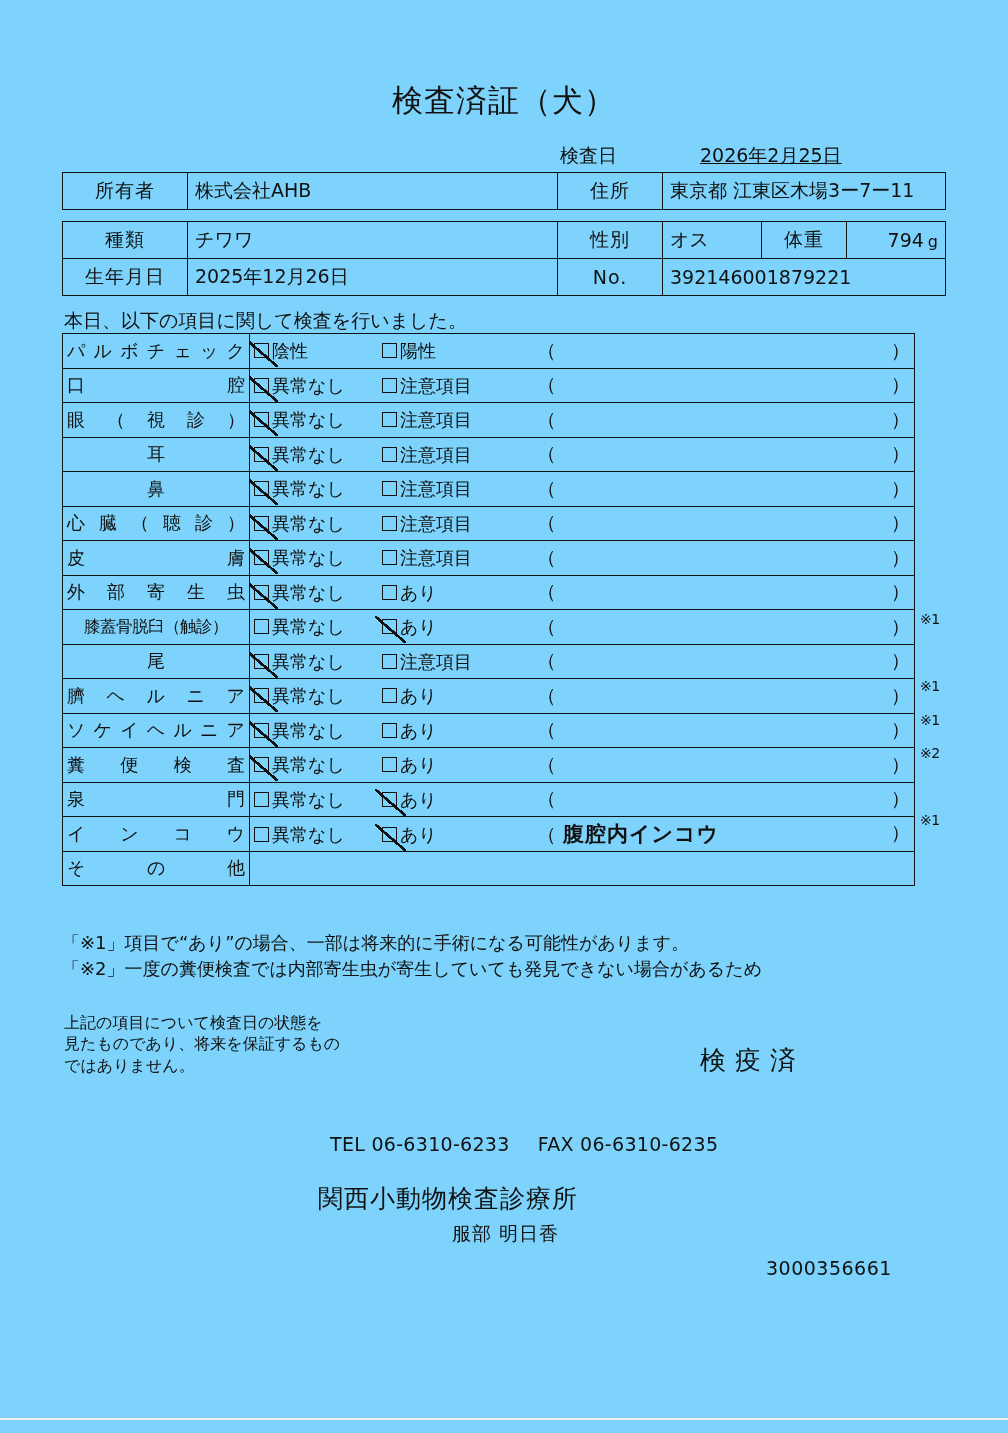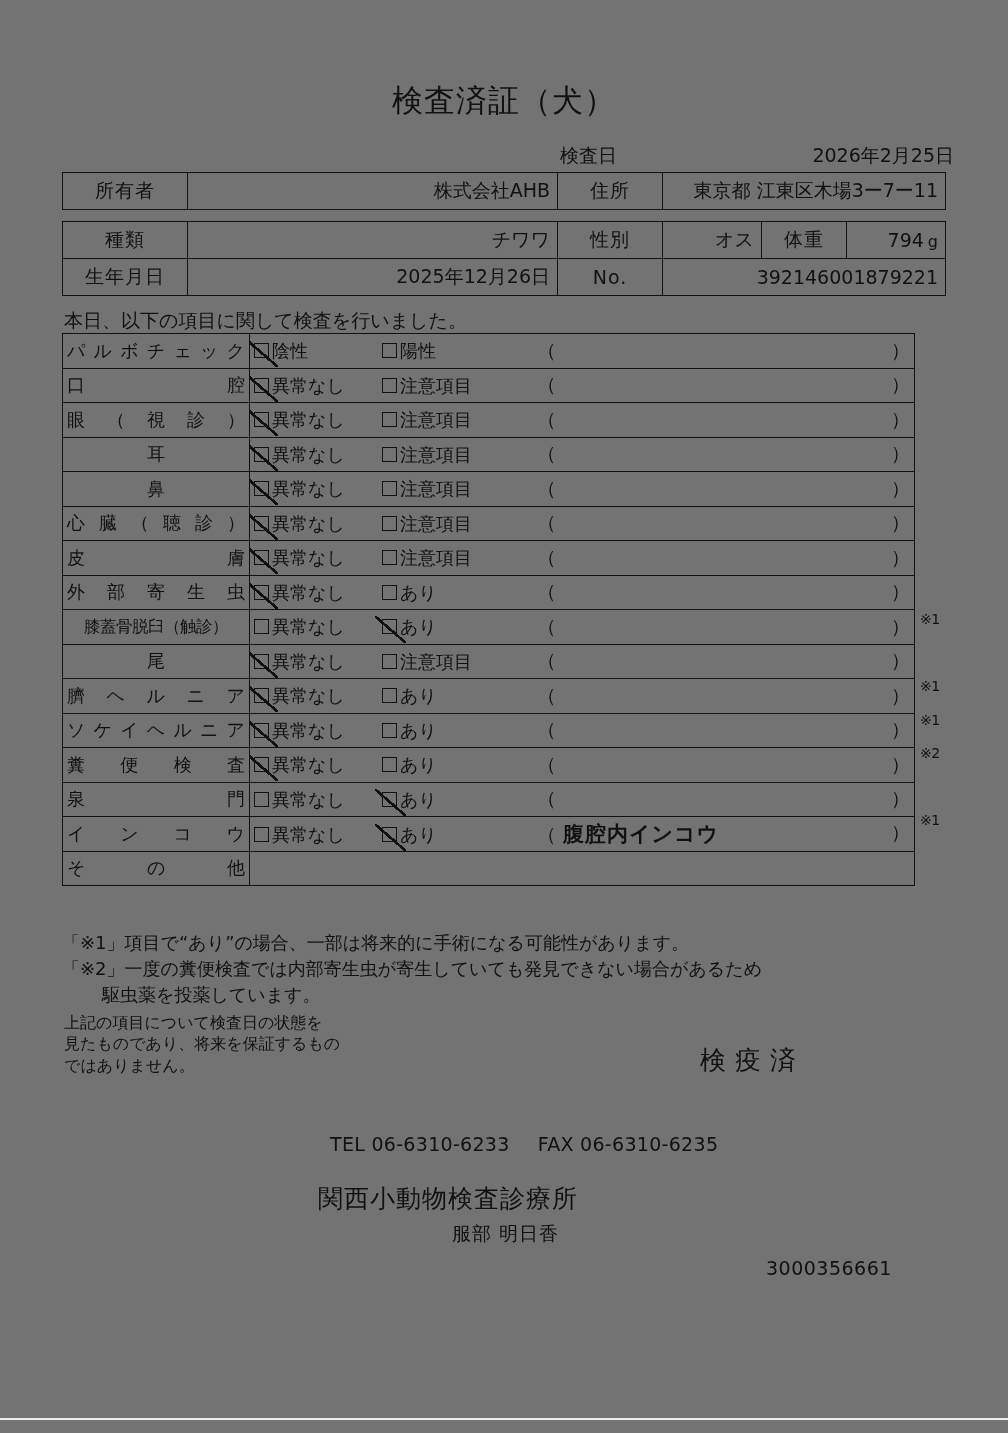--- a/index.html
+++ b/index.html
@@ -8,21 +8,21 @@
     background: #ffffff;
   }
   body {
     font-family: "DejaVu Sans", "Liberation Sans", sans-serif;
     color: #111111;
   }
   #page {
     position: relative;
     width: 1008px;
     height: 1433px;
-    background: #737373;
+    background: #7dd3fc;
     overflow: hidden;
   }
   
   .scan-edge {
     position: absolute;
     left: 0;
     width: 1008px;
     height: 2px;
     background: #ececec;
   }
@@ -44,21 +44,21 @@
     position: absolute;
     left: 560px;
     top: 143px;
     width: 400px;
     height: 26px;
     font-size: 19px;
     display: flex;
     align-items: center;
   }
   .exam-date-label { width: 140px; }
-  .exam-date-value { flex: 1; text-align: right; padding-right: 6px; }
+  .exam-date-value { flex: 1; padding-right: 6px; text-decoration: underline; }
 
   
   .tbl {
     position: absolute;
     border-collapse: collapse;
     table-layout: fixed;
     font-size: 19px;
     border-radius: 16px;
   }
   .tbl td {
@@ -66,21 +66,21 @@
     padding: 0 7px;
     height: 36px;
     vertical-align: middle;
     white-space: nowrap;
     overflow: hidden;
   }
   .lbl {
     text-align: center;
     letter-spacing: 1px;
   }
-  .val { text-align: right; }
+  .val { text-align: left; }
 
   
   #owner-table { left: 62px; top: 172px; width: 884px; }
 
   
   #animal-table { left: 62px; top: 221px; width: 884px; }
   .weight-val { text-align: right; padding-right: 10px; }
   .weight-unit { padding-left: 4px; font-size: 16px; }
 
   
@@ -340,21 +340,20 @@
         <tr class="other-row">
           <td class="item-name">その他</td>
           <td></td>
         </tr>
       </tbody>
   </table>
 
   <div class="footnotes">
     <div>「※1」項目で“あり”の場合、一部は将来的に手術になる可能性があります。</div>
     <div>「※2」一度の糞便検査では内部寄生虫が寄生していても発見できない場合があるため</div>
-    <span class="fn-indent">駆虫薬を投薬しています。</span>
   </div>
 
   <div class="disclaimer">
     <div>上記の項目について検査日の状態を</div>
     <div>見たものであり、将来を保証するもの</div>
     <div>ではありません。</div>
   </div>
 
   <div class="stamp">検疫済</div>
 

